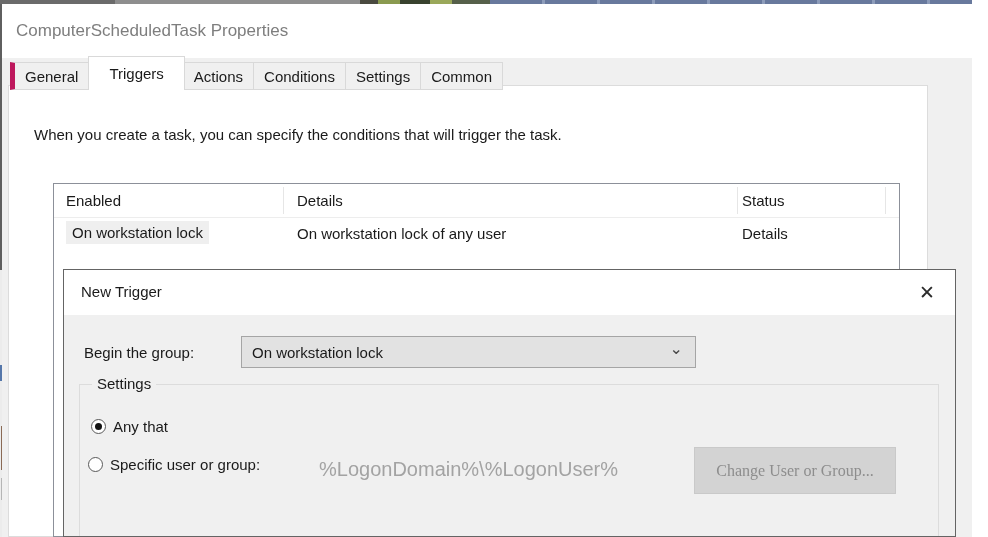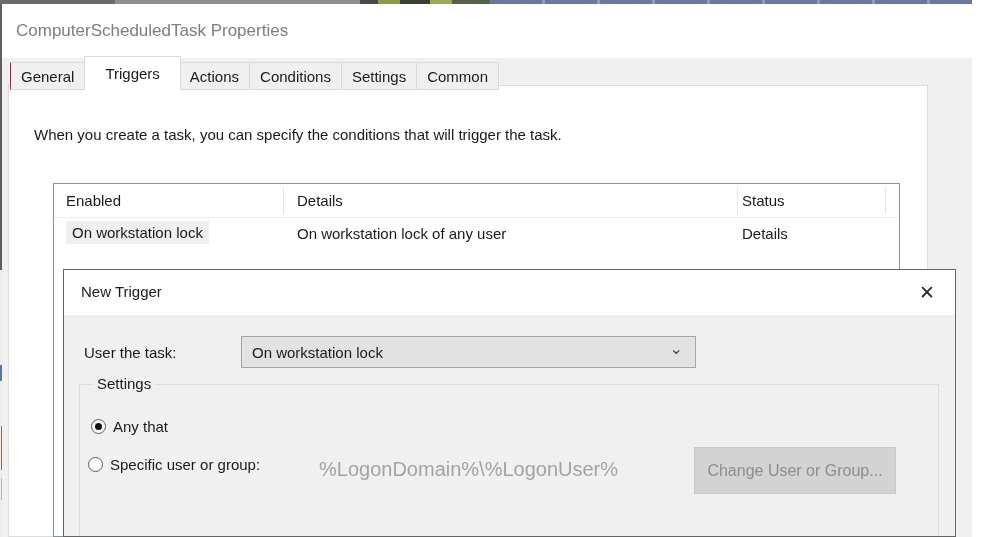--- a/index.html
+++ b/index.html
@@ -20,21 +20,21 @@
 
   
   .prop-window{position:absolute;left:2px;top:4px;width:986px;height:533px;background:#f0f0f0;}
   .titlebar{position:absolute;left:0;top:0;width:100%;height:54px;background:#ffffff;}
   .titlebar .title{position:absolute;left:14px;top:17px;font-size:17px;color:#7e7e7e;}
 
   
   .tabs{position:absolute;left:10px;top:54px;height:36px;display:flex;align-items:flex-end;z-index:3;}
   .tab{box-sizing:border-box;height:28px;padding:0 10px;display:flex;align-items:center;
     background:#f0f0f0;border:1px solid #d9d9d9;border-left:none;font-size:15px;color:#1a1a1a;}
-  .tab:first-child{border-left:1px solid #be185d;}
+  .tab:first-child{border-left:5px solid #be185d;}
   .tab.selected{height:34px;background:#ffffff;border:1px solid #d9d9d9;border-bottom:none;
     position:relative;z-index:4;padding:0 20px;margin:0 -1px;}
 
   
   .tab-page{position:absolute;left:8px;top:85px;width:920px;height:452px;background:#ffffff;
     border:1px solid #dcdcdc;box-sizing:border-box;z-index:1;}
   .description{position:absolute;left:34px;top:126px;font-size:15px;color:#1a1a1a;z-index:2;}
 
   
   .trigger-table{position:absolute;left:53px;top:183px;width:847px;height:354px;background:#ffffff;
@@ -74,21 +74,21 @@
   .radio-specific{left:24px;top:186px;}
   .radio{box-sizing:border-box;width:15px;height:15px;border-radius:50%;border:1px solid #595959;
     background:#ffffff;margin-right:7px;position:relative;}
   .radio.checked::after{content:"";position:absolute;left:3px;top:3px;width:7px;height:7px;
     border-radius:50%;background:#121212;}
   .radio-label{font-size:15px;color:#1a1a1a;}
   .specific-value{position:absolute;left:255px;top:188px;font-size:20px;color:#a3a3a3;white-space:nowrap;}
 
   .change-user-btn{position:absolute;left:630px;top:177px;width:202px;height:47px;background:#d3d3d3;
     border:1px solid #c9c9c9;box-sizing:border-box;font-size:16px;color:#8d8d8d;
-    font-family:Liberation Sans, sans-serif;display:flex;align-items:center;justify-content:center;}
+    font-family:Liberation Serif, serif;display:flex;align-items:center;justify-content:center;}
 </style>
 </head>
 <body>
 
 <div class="stage">
 
   <div class="desktop-strip">
     <div class="ticks"></div>
   </div>
   <div class="win-left-border"></div>
@@ -135,21 +135,21 @@
 
   <div class="nt-dialog">
     <div class="nt-titlebar">
       <span class="nt-title">New Trigger</span>
       <button class="nt-close">
         <span>✕</span>
       </button>
     </div>
 
     <div class="begin-row">
-      <span class="begin-label">User the task:</span>
+      <span class="begin-label">Begin the group:</span>
       <div class="combo">
         <span class="combo-text">On workstation lock</span>
         <span class="chev">⌄</span>
       </div>
     </div>
 
     <div class="groupbox"></div>
     <span class="group-label">Settings</span>
 
     <div class="radio-row radio-any">

